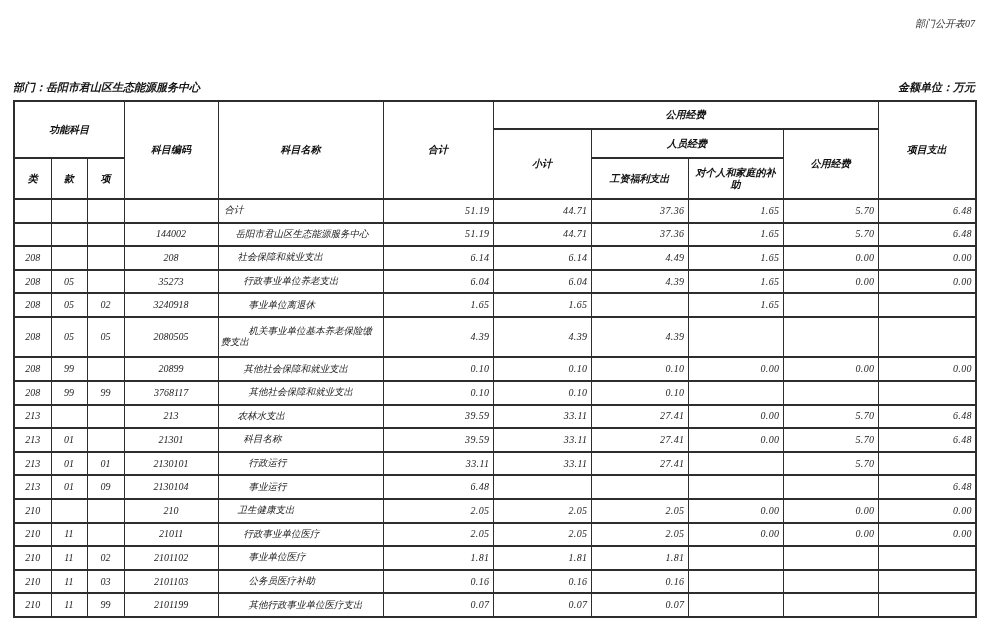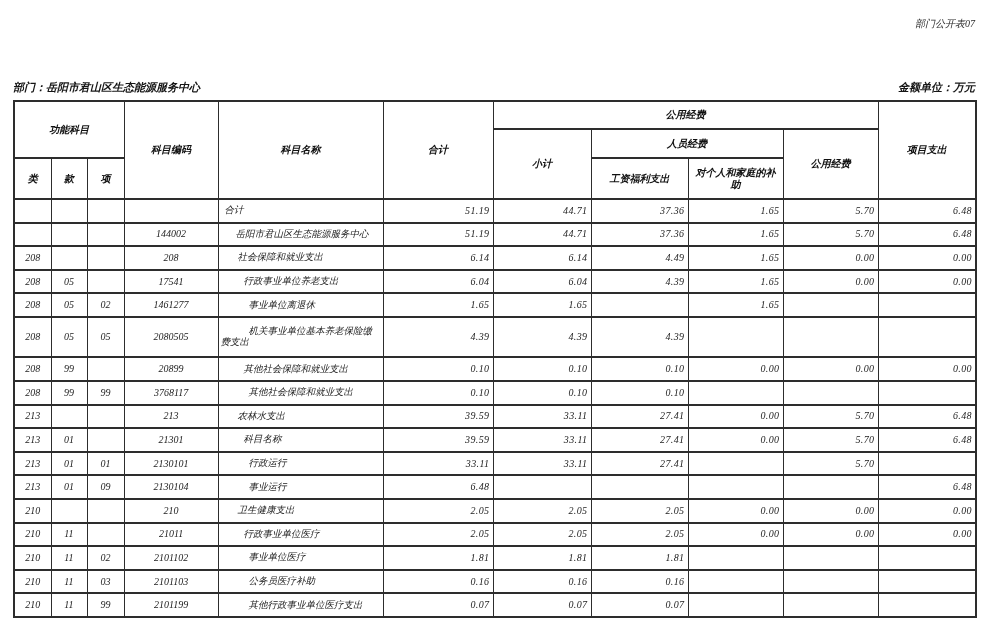--- a/index.html
+++ b/index.html
@@ -149,34 +149,34 @@
           <td class="num">6.14</td>
           <td class="num">4.49</td>
           <td class="num">1.65</td>
           <td class="num">0.00</td>
           <td class="num">0.00</td>
         </tr>
         <tr>
           <td class="code">208</td>
           <td class="code">05</td>
           <td class="code"></td>
-          <td class="code">17541</td>
+          <td class="code">35273</td>
           <td class="name ind3">行政事业单位养老支出</td>
           <td class="num">6.04</td>
           <td class="num">6.04</td>
           <td class="num">4.39</td>
           <td class="num">1.65</td>
           <td class="num">0.00</td>
           <td class="num">0.00</td>
         </tr>
         <tr>
           <td class="code">208</td>
           <td class="code">05</td>
           <td class="code">02</td>
-          <td class="code">1461277</td>
+          <td class="code">3240918</td>
           <td class="name ind4">事业单位离退休</td>
           <td class="num">1.65</td>
           <td class="num">1.65</td>
           <td class="num"></td>
           <td class="num">1.65</td>
           <td class="num"></td>
           <td class="num"></td>
         </tr>
         <tr>
           <td class="code">208</td>

